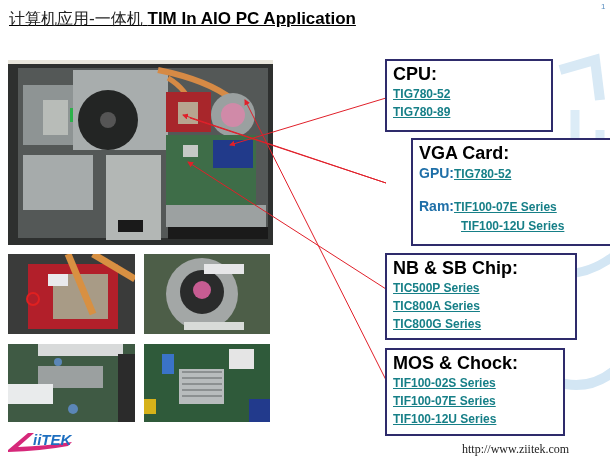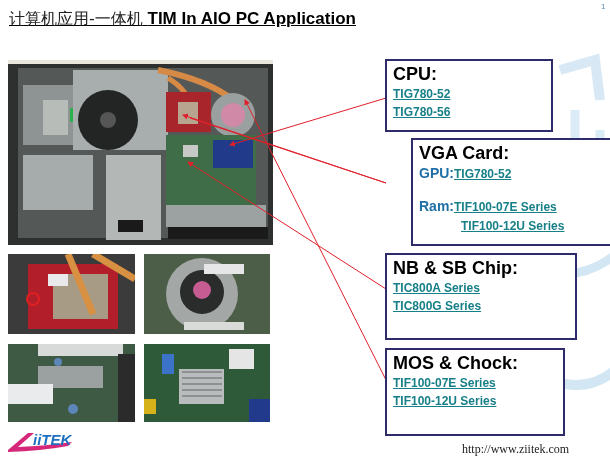--- a/index.html
+++ b/index.html
@@ -116,45 +116,47 @@
   <line x1="386" y1="98" x2="230" y2="145" stroke="#e0202a" stroke-width="1" marker-end="url(#ah)"></line>
   <line x1="386" y1="183" x2="183" y2="115" stroke="#e0202a" stroke-width="1" marker-end="url(#ah)"></line>
   <line x1="386" y1="183" x2="190" y2="118" stroke="#e0202a" stroke-width="1"></line>
   <line x1="386" y1="289" x2="188" y2="162" stroke="#e0202a" stroke-width="1" marker-end="url(#ah)"></line>
   <line x1="386" y1="380" x2="245" y2="100" stroke="#e0202a" stroke-width="1" marker-end="url(#ah)"></line>
 </svg>
 
 <div class="callout" style="left:385px;top:59px;width:168px;height:73px;">
   <div class="head">CPU:</div>
   <a class="lnk">TIG780-52</a>
-  <a class="lnk">TIG780-56</a>
+  <a class="lnk">TIG780-89</a>
 </div>
 
 <div class="callout" style="left:385px;top:138px;width:224px;height:108px;margin-left:26px;">
   <div class="head">VGA Card:</div>
   <div class="row">
     <span class="lbl">GPU:</span><a class="lnk" style="display:inline">TIG780-52</a>
   </div>
   <div class="row" style="height:14px;"></div>
   <div class="row">
     <span class="lbl">Ram:</span><a class="lnk" style="display:inline">TIF100-07E Series</a>
   </div>
   <div class="row" style="padding-left:42px;">
     <a class="lnk" style="display:inline">TIF100-12U Series</a>
   </div>
 </div>
 
 <div class="callout" style="left:385px;top:253px;width:192px;height:87px;">
   <div class="head">NB &amp; SB Chip:</div>
+  <a class="lnk">TIC500P Series</a>
   <a class="lnk">TIC800A Series</a>
   <a class="lnk">TIC800G Series</a>
 </div>
 
 <div class="callout" style="left:385px;top:348px;width:180px;height:88px;">
   <div class="head">MOS &amp; Chock:</div>
+  <a class="lnk">TIF100-02S Series</a>
   <a class="lnk">TIF100-07E Series</a>
   <a class="lnk">TIF100-12U Series</a>
 </div>
 
 <div class="url">http://www.ziitek.com</div>
 
 <div class="logo">
   <svg width="80" height="26" viewBox="0 0 80 26">
     <path d="M2 22 L22 5 L28 5 L12 19 Q40 18 66 14 L62 18 Q35 23 2 24 Z" fill="#d6287a"></path>
     <text x="27" y="17" font-family="Liberation Sans, sans-serif" font-weight="bold" font-style="italic" font-size="15" fill="#1e6fc0">iiTEK</text>

